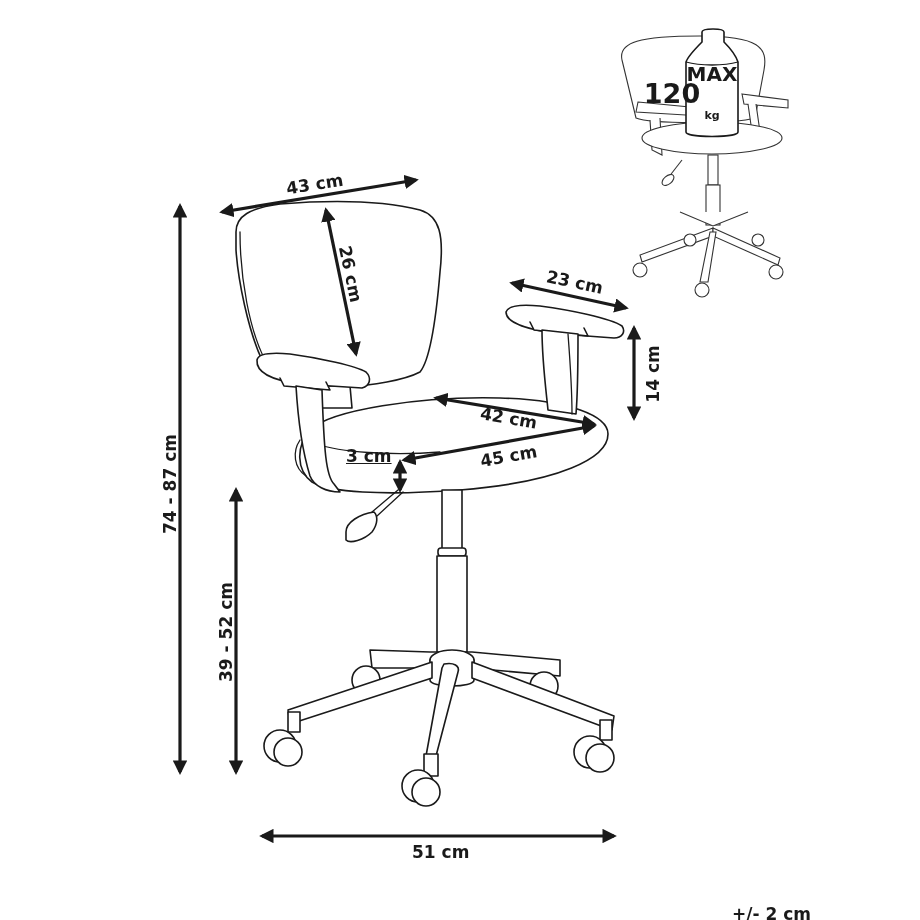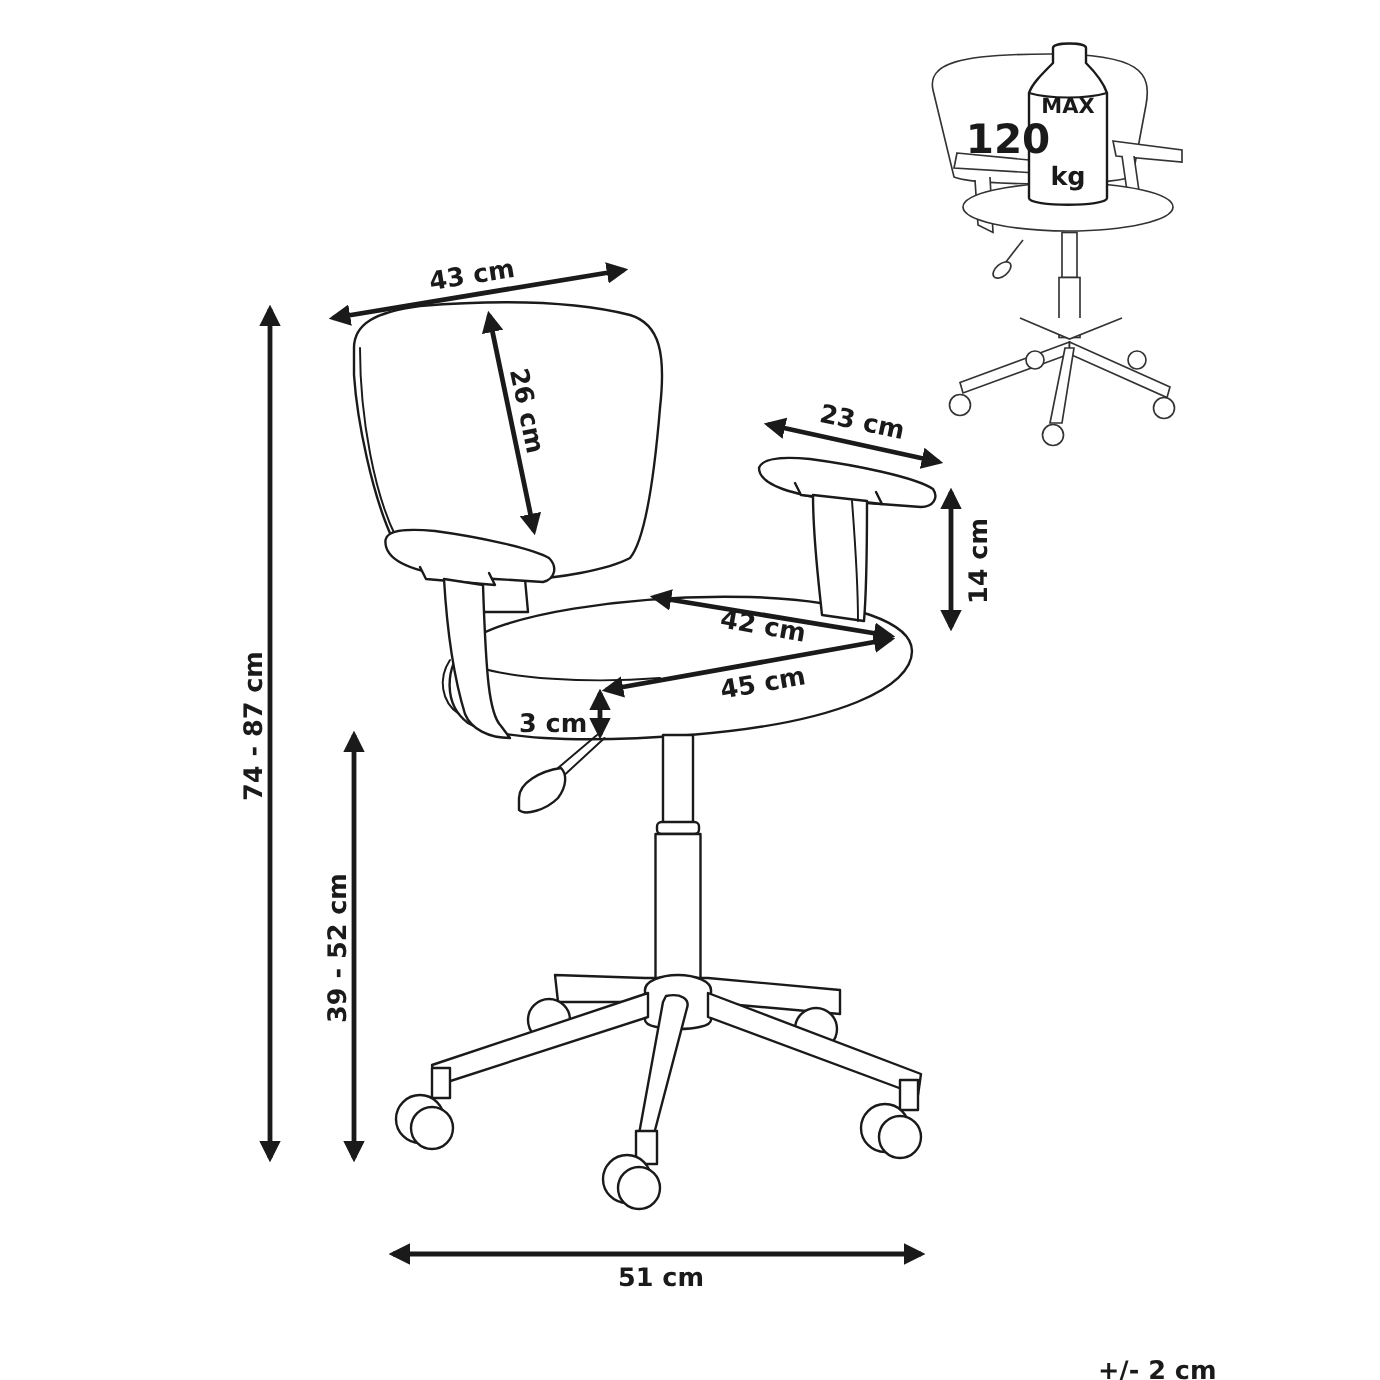--- a/index.html
+++ b/index.html
@@ -112,21 +112,21 @@
     <line class="dim" x1="262" y1="836" x2="614" y2="836" marker-start="url(#ah)" marker-end="url(#ah)"></line>
   </g>
 </svg>
 
 <div class="lbl" style="left:286px;top:174px;transform:rotate(-9deg);">43 cm</div>
 <div class="lbl" style="left:322px;top:264px;transform:rotate(78deg);">26 cm</div>
 <div class="lbl" style="left:546px;top:272px;transform:rotate(12deg);">23 cm</div>
 <div class="lbl" style="left:624px;top:364px;transform:rotate(-90deg);">14 cm</div>
 <div class="lbl" style="left:480px;top:408px;transform:rotate(10deg);">42 cm</div>
 <div class="lbl" style="left:480px;top:446px;transform:rotate(-10deg);">45 cm</div>
-<div class="lbl" style="left:346px;top:473px;">3 cm</div>
+<div class="lbl" style="left:346px;top:446px;text-decoration:underline;">3 cm</div>
 <div class="lbl" style="left:120px;top:474px;transform:rotate(-90deg);">74 - 87 cm</div>
 <div class="lbl" style="left:176px;top:622px;transform:rotate(-90deg);">39 - 52 cm</div>
 <div class="lbl" style="left:412px;top:842px;">51 cm</div>
 <div class="lbl" style="left:732px;top:904px;">+/- 2 cm</div>
 
-<div class="badge" style="left:686px;top:64px;width:52px;font-size:14px;">MAX</div>
+<div class="badge" style="left:686px;top:64px;width:52px;font-size:20px;">MAX</div>
 <div class="badge" style="left:640px;top:80px;width:64px;font-size:27px;">120</div>
-<div class="badge" style="left:686px;top:110px;width:52px;font-size:17px;">kg</div>
+<div class="badge" style="left:686px;top:110px;width:52px;font-size:11px;">kg</div>
 
 </body></html>

